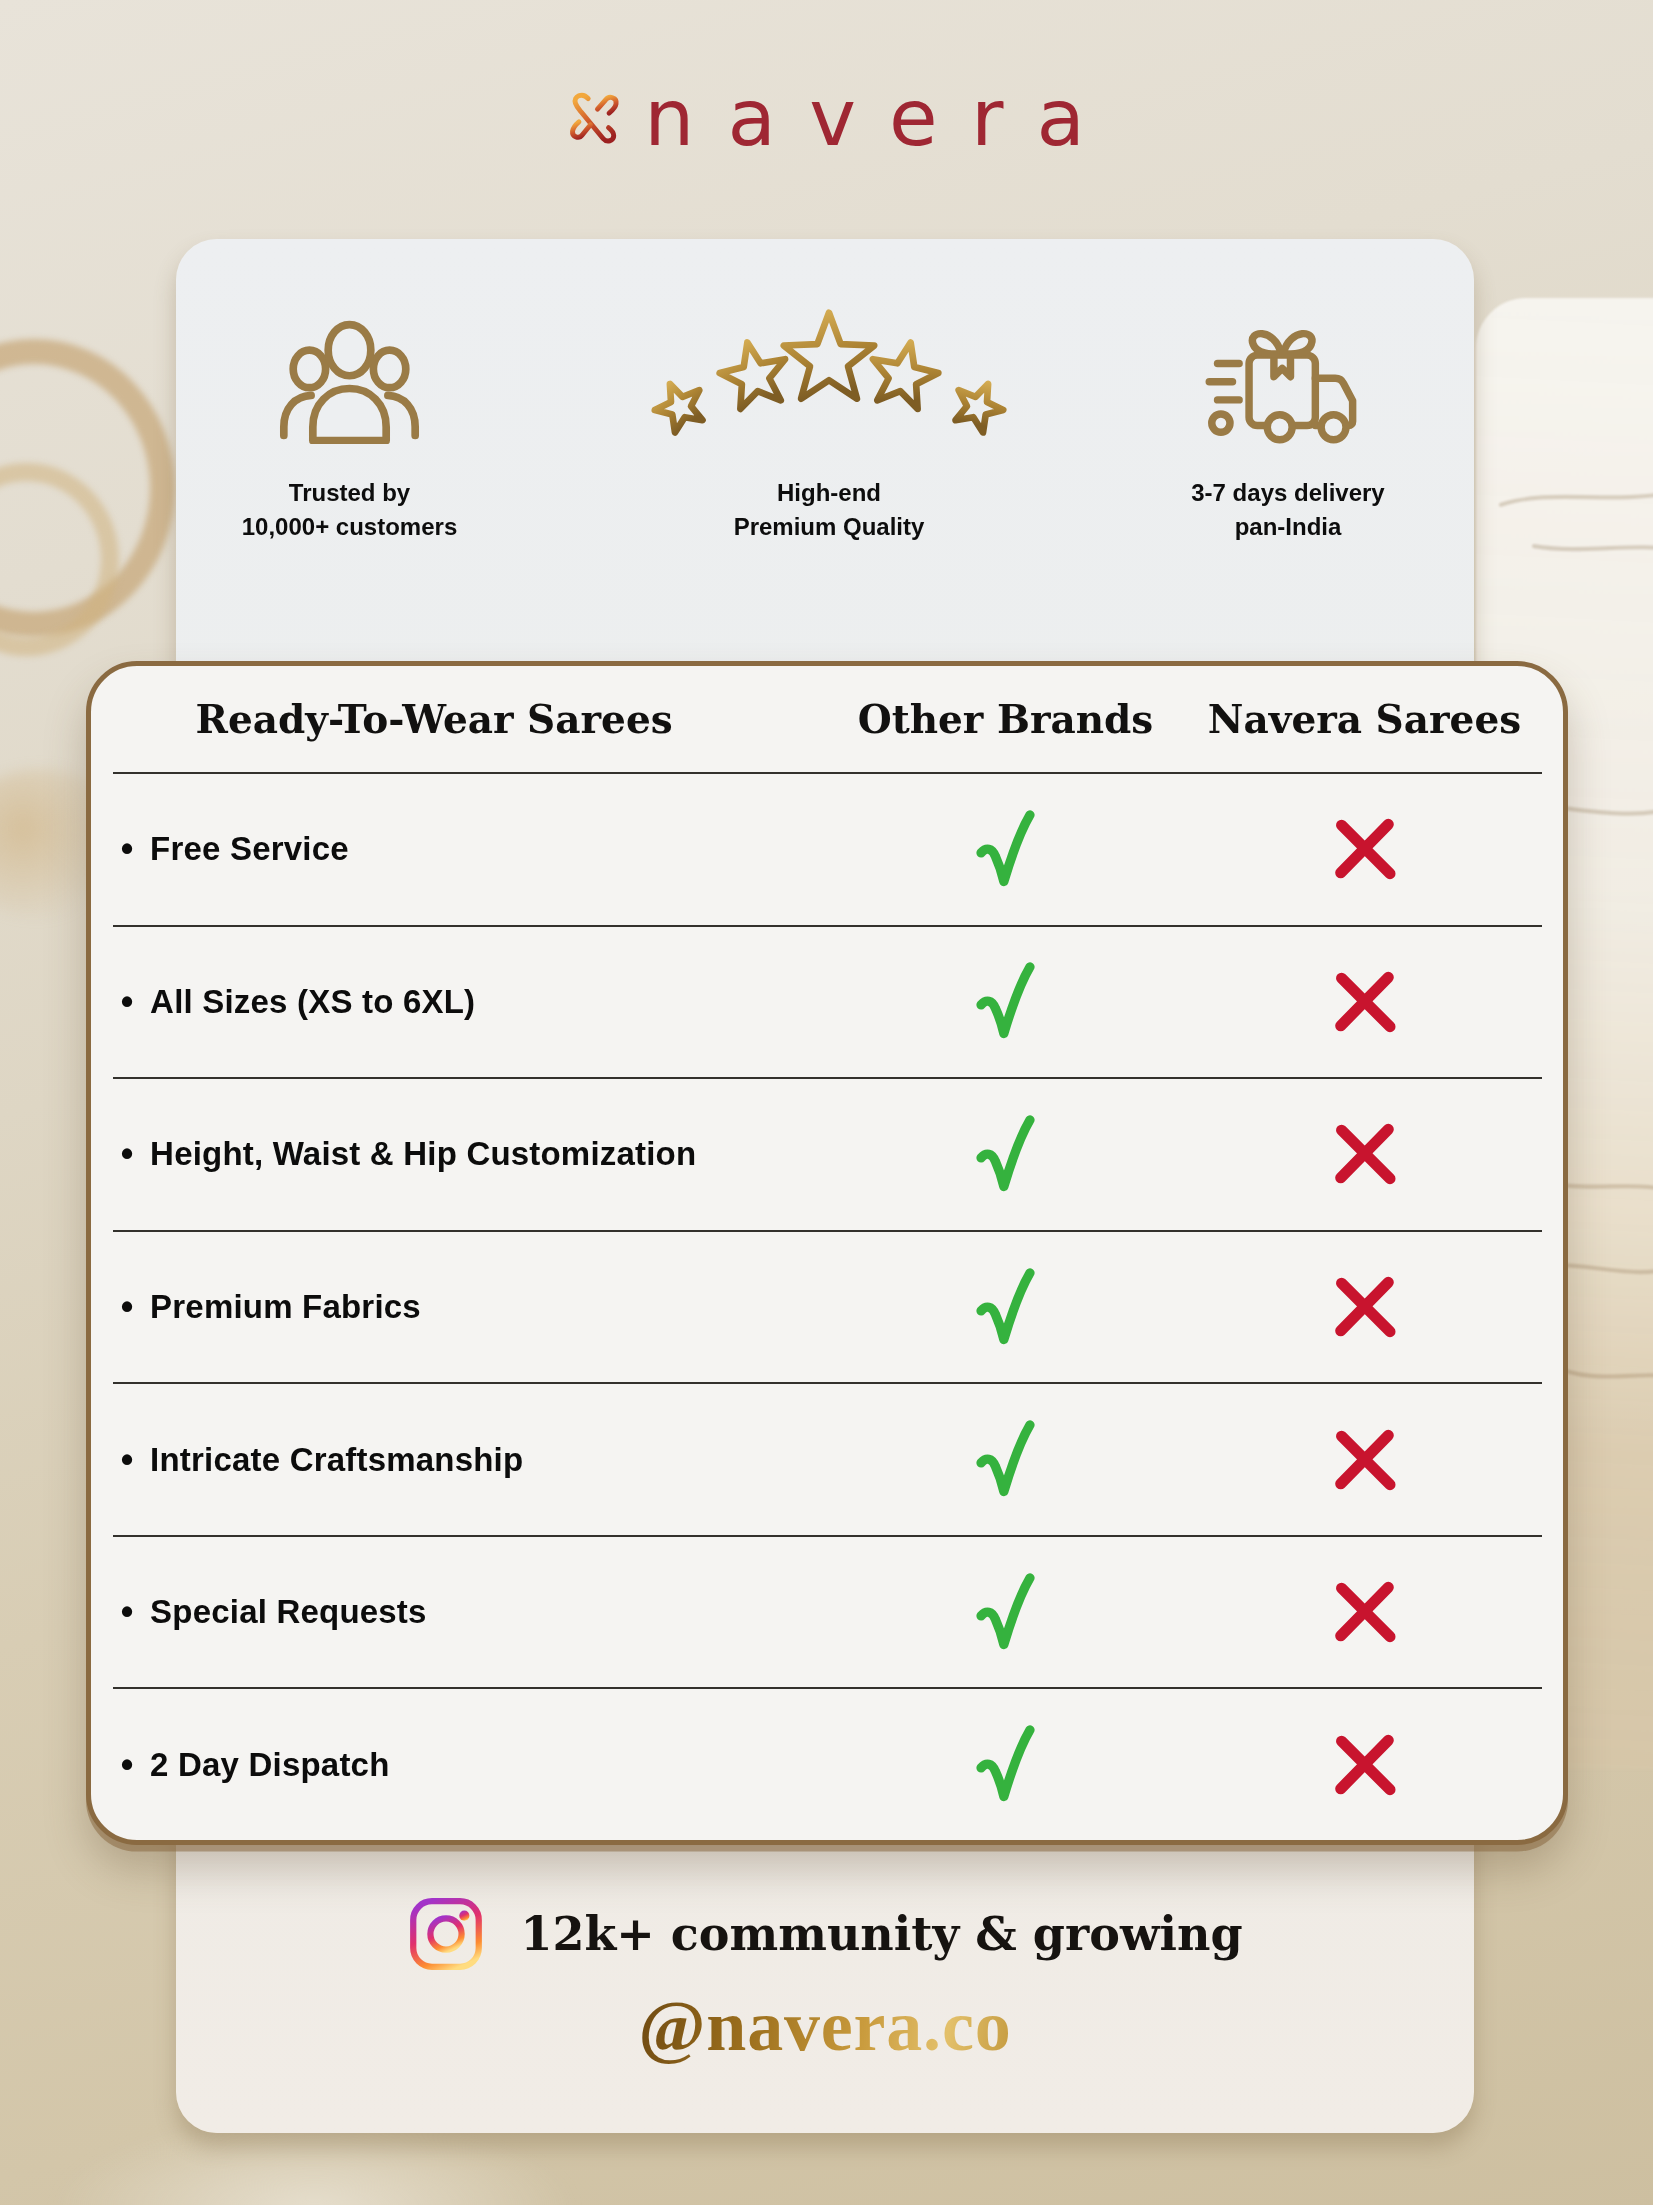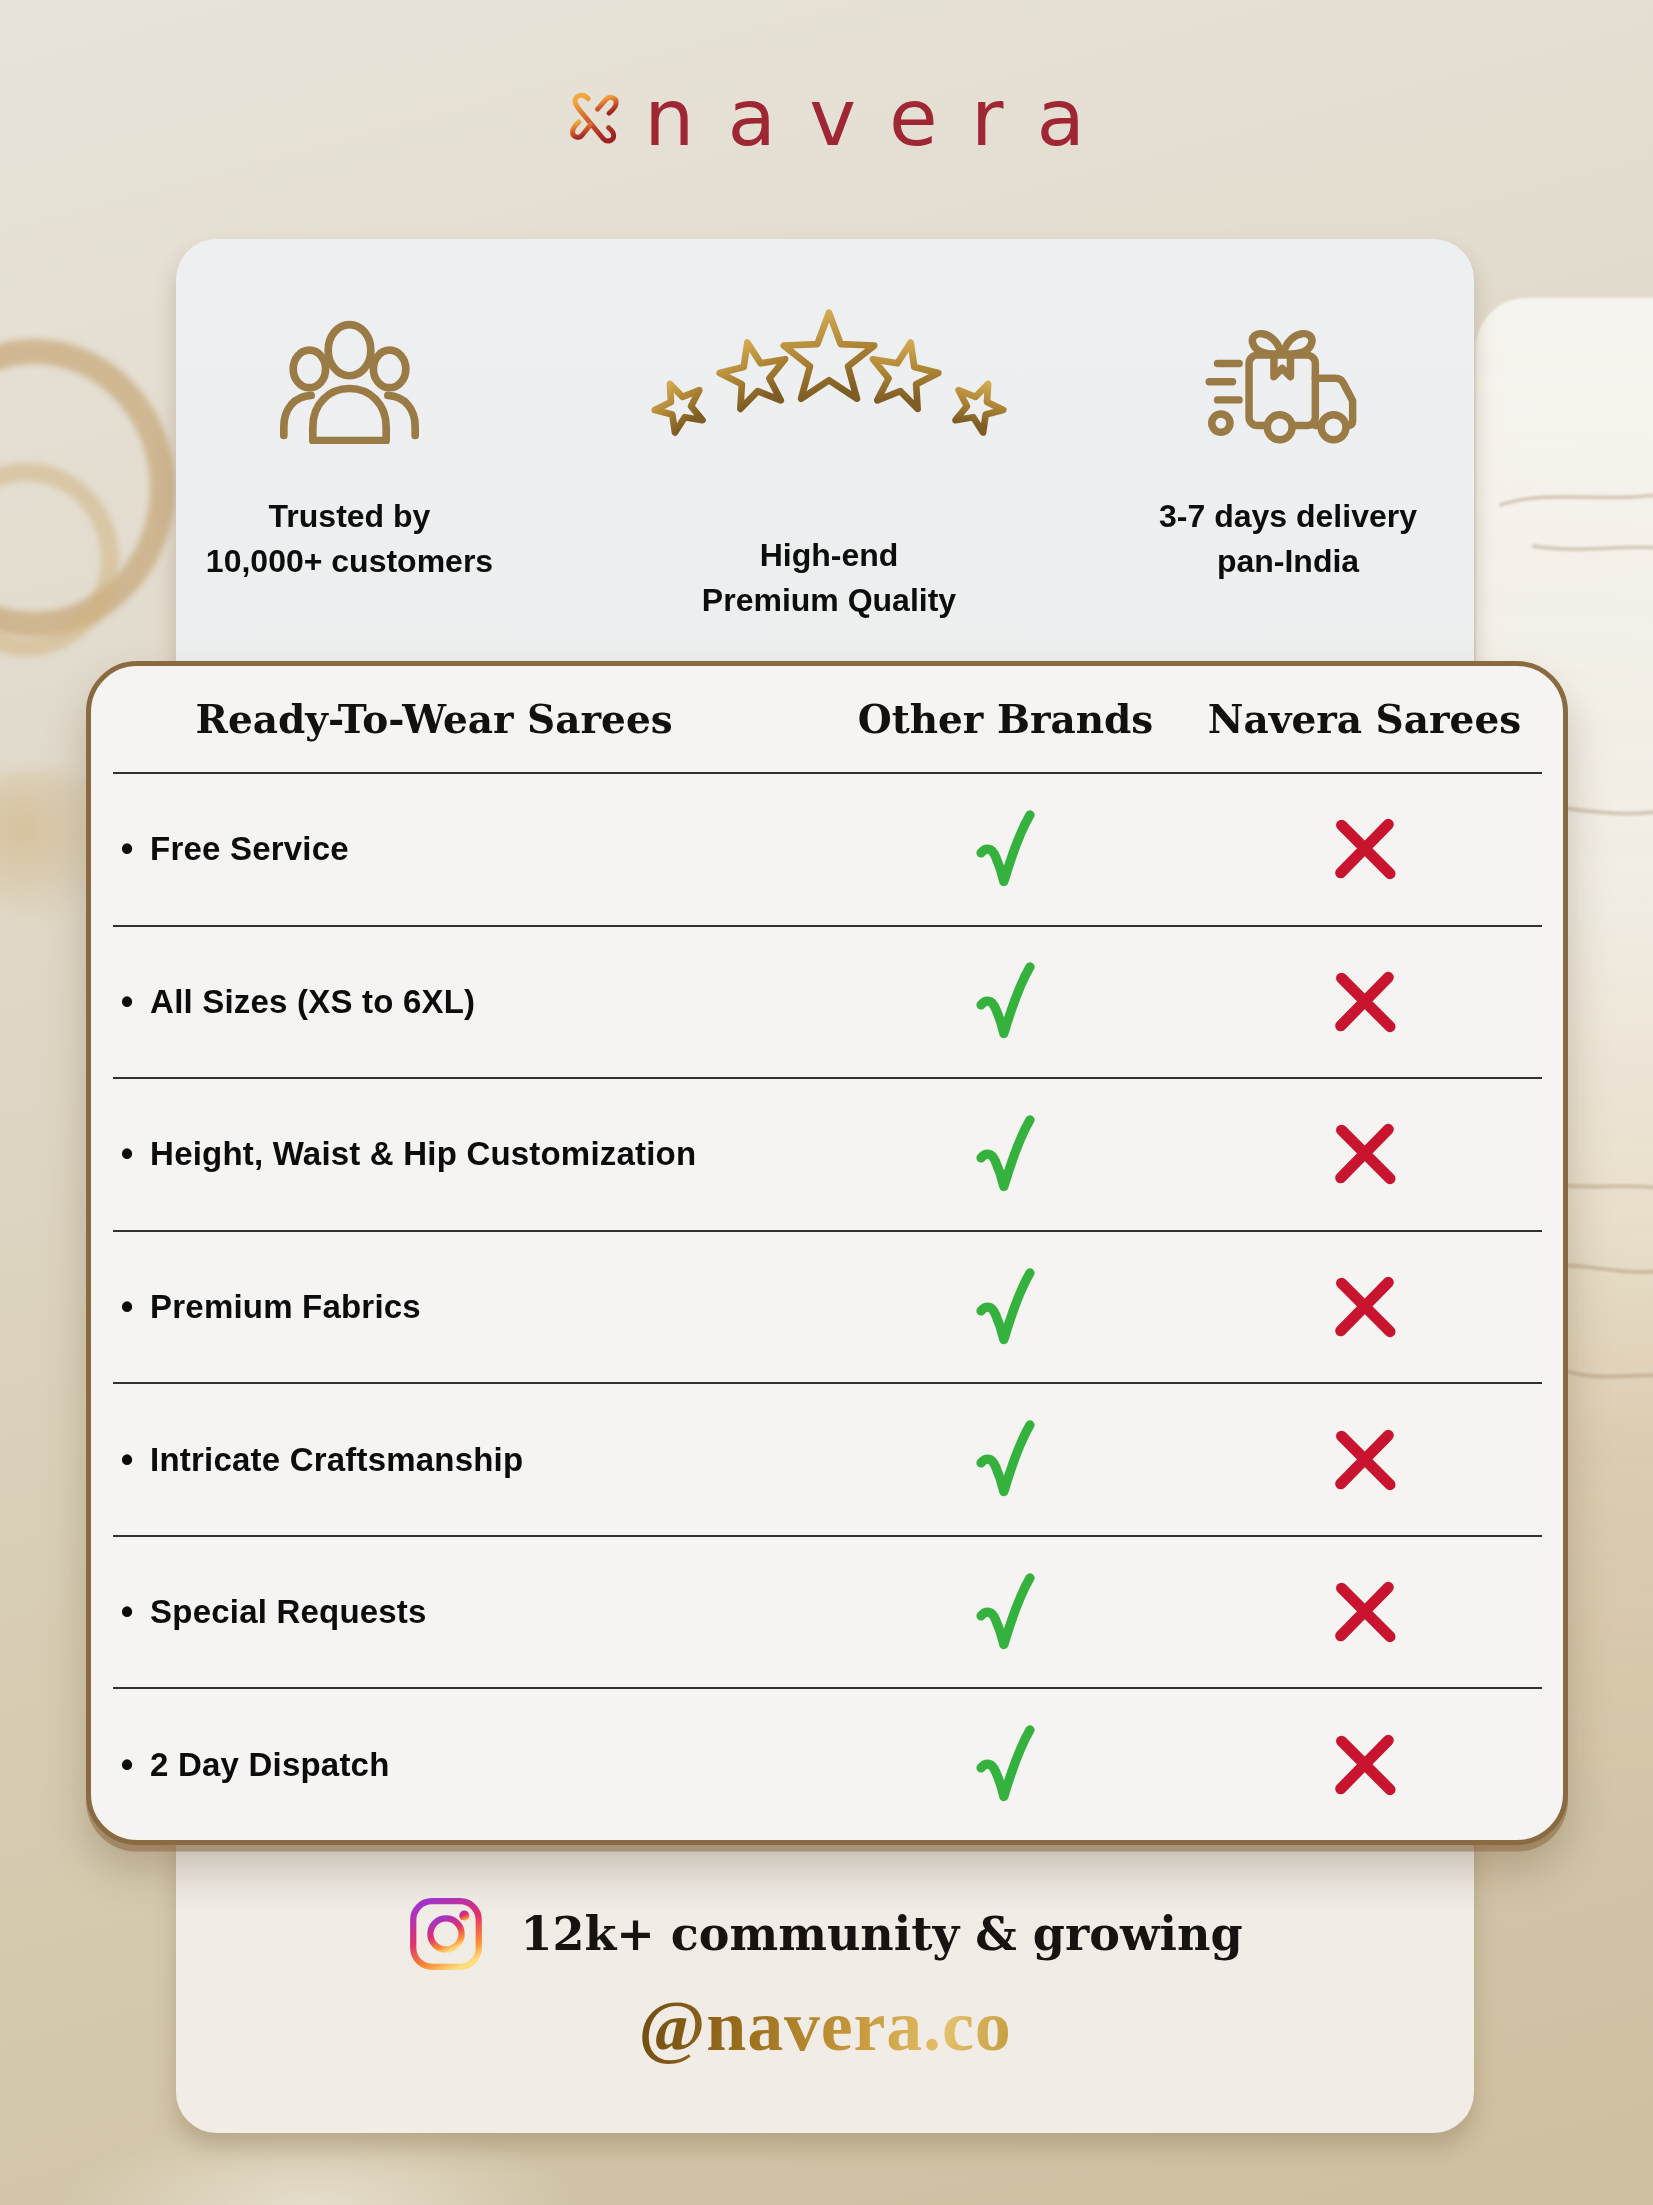--- a/index.html
+++ b/index.html
@@ -34,24 +34,24 @@
     letter-spacing:.42em; color:#9f2733; line-height:1;}
   
   .panel{position:absolute; left:176px; top:239px; width:1298px; height:1894px;
     border-radius:41px;
     background:linear-gradient(180deg,#edeff1 0%,#eceeee 30%,#eeebe5 72%,#f1ece6 100%);
     box-shadow:0 13.2px 21.5px rgba(120,95,60,.30);}
   
   .badges{position:absolute; left:176px; top:239px; width:1298px; height:423px;}
   .badge{position:absolute; top:50px; display:flex; flex-direction:column; align-items:center;}
   .badge-1{left:0; width:347px;}
-  .badge-2{left:463px; width:380px;gap:39px;}
+  .badge-2{left:463px; width:380px;}
   .badge-3{left:926px; width:372px;}
   .badge-icon{height:182px; display:flex; align-items:center; justify-content:center;}
-  .badge-text{margin-top:23px; font-weight:700; font-size:32px; line-height:1.42;
+  .badge-text{margin-top:5px; font-weight:700; font-size:24px; line-height:1.42;
     color:#0d0d0d; text-align:center;}
   
   .table-card{position:absolute; left:86px; top:661px; width:1482px; height:1184px;
     box-sizing:border-box; border:5px solid #8a6a41; border-radius:51px;
     background:#f5f4f2; display:flex; flex-direction:column;
     box-shadow:0 6.6px 0 rgba(138,106,65,.55), 0 25px 41px rgba(95,72,42,.28);}
   .t-header{height:106px; flex:none; display:grid; grid-template-columns:711px 364px 354px;
     align-items:center; margin:0 21.5px;
     font-family:"DejaVu Serif","Liberation Serif", serif; font-weight:700; color:#121110;}
   .t-header .h-feature{font-size:39px; padding-left:83px;}

